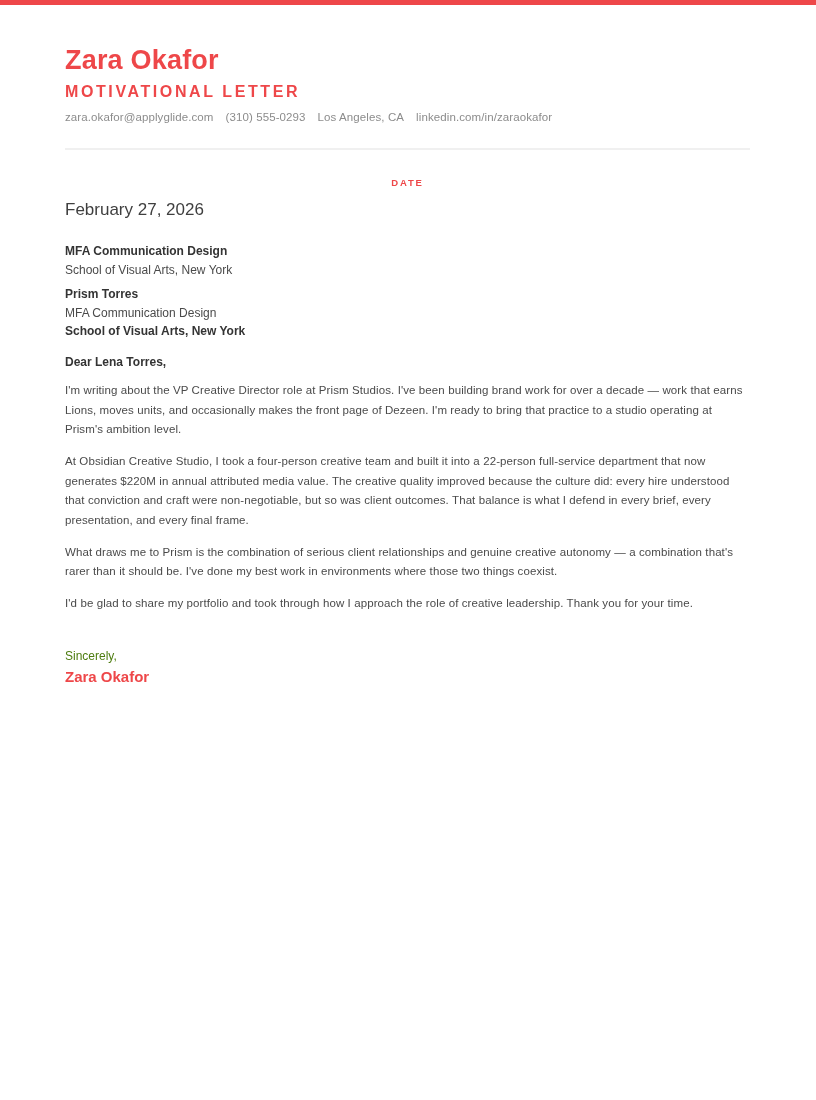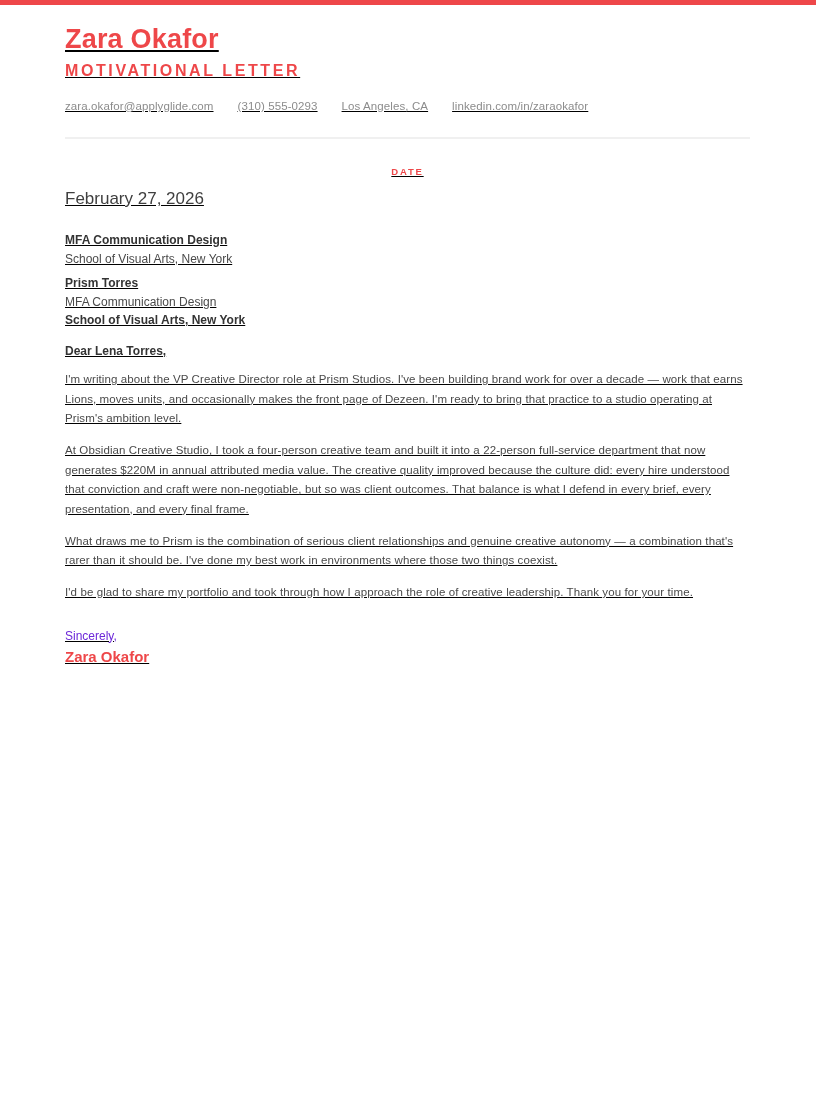--- a/index.html
+++ b/index.html
@@ -10,43 +10,42 @@
   }
   body { min-height: 1100px; position: relative; }
 
   .top-accent-bar {
     width: 100%;
     height: 5px;
     background: #ee4749;
   }
 
   .page {
-    padding: 19px 66px 0 65px;
-    text-decoration: underline;
+    padding: 40px 66px 0 65px;
   }
 
   
   .name {
     font-size: 27px;
     font-weight: 700;
     color: #ee4749;
     letter-spacing: 0.2px;
     line-height: 1.15;
   }
   .doc-type {
     margin-top: 7px;
     font-size: 16px;
     font-weight: 700;
     color: #ee4749;
     letter-spacing: 2.6px;
   }
   .contact-row {
-    margin-top: 20px;
+    margin-top: 10px;
     display: flex;
-    gap: 24px;
+    gap: 12px;
     font-size: 11.5px;
     color: #8c8c8c;
     letter-spacing: 0.1px;
   }
 
   .divider {
     margin-top: 25px;
     border: none;
     border-top: 2px solid #f0f0f0;
   }
@@ -82,23 +81,23 @@
   .body-paragraph {
     margin-top: 12.5px;
     font-size: 11.5px;
     line-height: 19.5px;
     color: #4a4a4a;
     letter-spacing: 0.1px;
   }
 
   
   .closing {
-    margin-top: 26px;
+    margin-top: 35px;
     font-size: 12px;
-    color: #6d28d9;
+    color: #4d7c0f;
   }
   .signature {
     margin-top: 5px;
     font-size: 15px;
     font-weight: 700;
     color: #ee4749;
   }
 </style>
 </head>
 <body>

